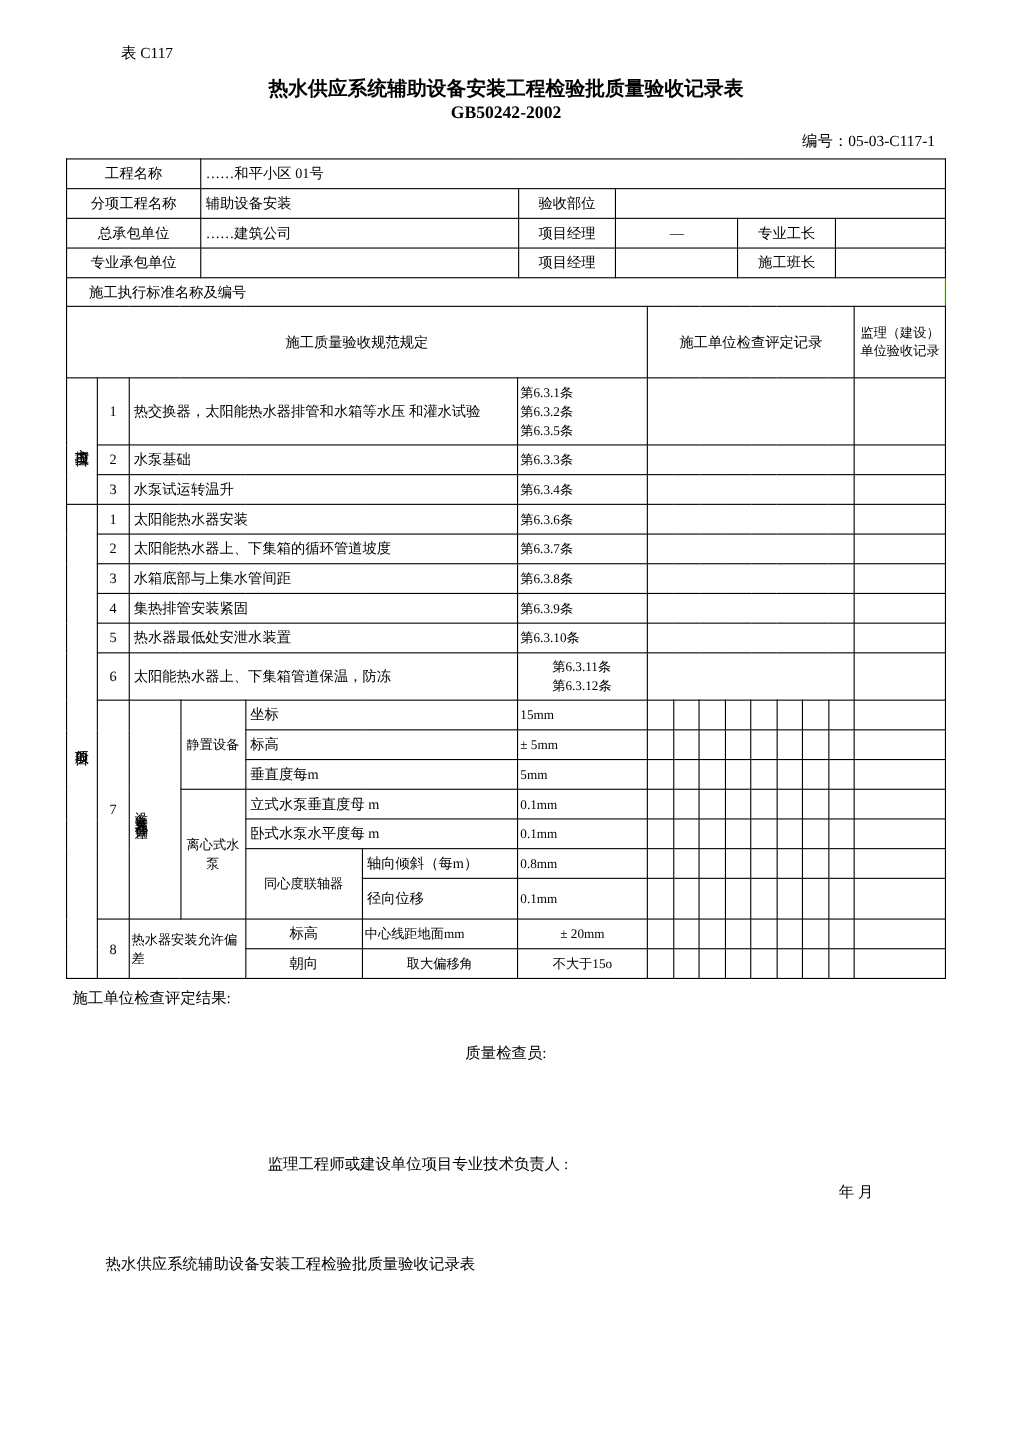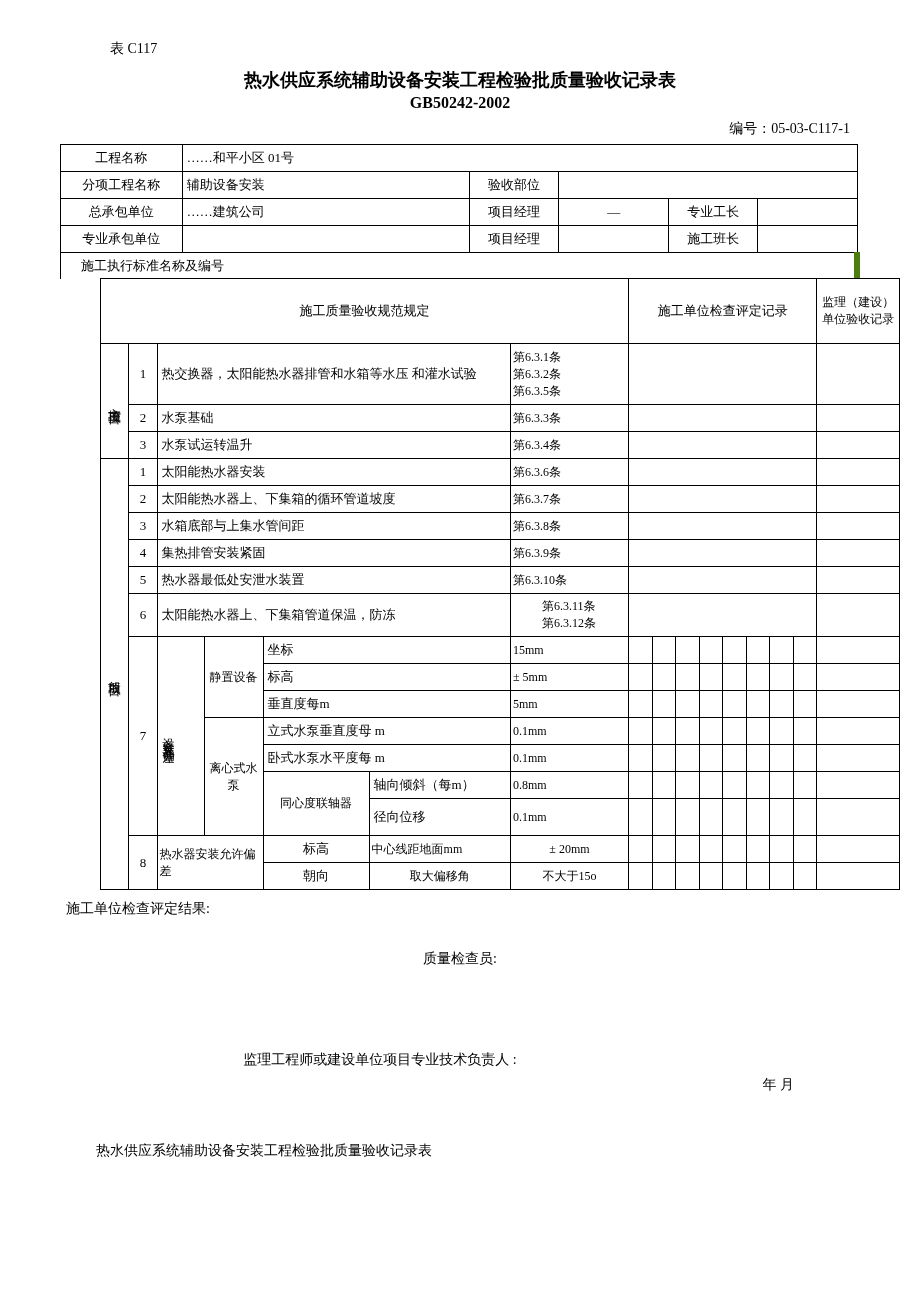--- a/index.html
+++ b/index.html
@@ -49,21 +49,21 @@
   .center { text-align: center; }
   .vtext {
     writing-mode: vertical-rl;
     text-orientation: upright;
     letter-spacing: 2px;
     text-align: center;
   }
   .header-table td { height: 22px; }
   .std-row td { border-left: none; border-right: none; border-bottom: none; }
   .std-row td:first-child { border-left: 1px solid #000; }
-  .std-row td:last-child { border-right: 6px solid #4d7c0f; }
+  .std-row td:last-child { border-right: 1px solid #4d7c0f; }
   .tight { padding:0 2px; font-size:12px; }
   .footer-block {
     margin-top: 6px;
     font-size: 14px;
     line-height: 1.8;
     padding: 0 6px;
   }
   .sig-line {
     text-align: center;
   }
@@ -125,21 +125,21 @@
   <td></td>
   <td class="center">施工班长</td>
   <td></td>
 </tr>
 <tr class="std-row">
   <td colspan="6" style="padding-left:20px;">施工执行标准名称及编号</td>
 </tr>
 </tbody>
   </table>
 
-<table style="margin-top:-1px;margin-left:40px;">
+<table style="margin-top:-1px;">
 <colgroup>
   <col style="width:24px">
       <col style="width:24px">
   <col style="width:40px">
       <col style="width:50px">
   <col style="width:90px">
       <col style="width:120px">
   <col style="width:100px">
   <col style="width:20px">
       <col style="width:20px">

